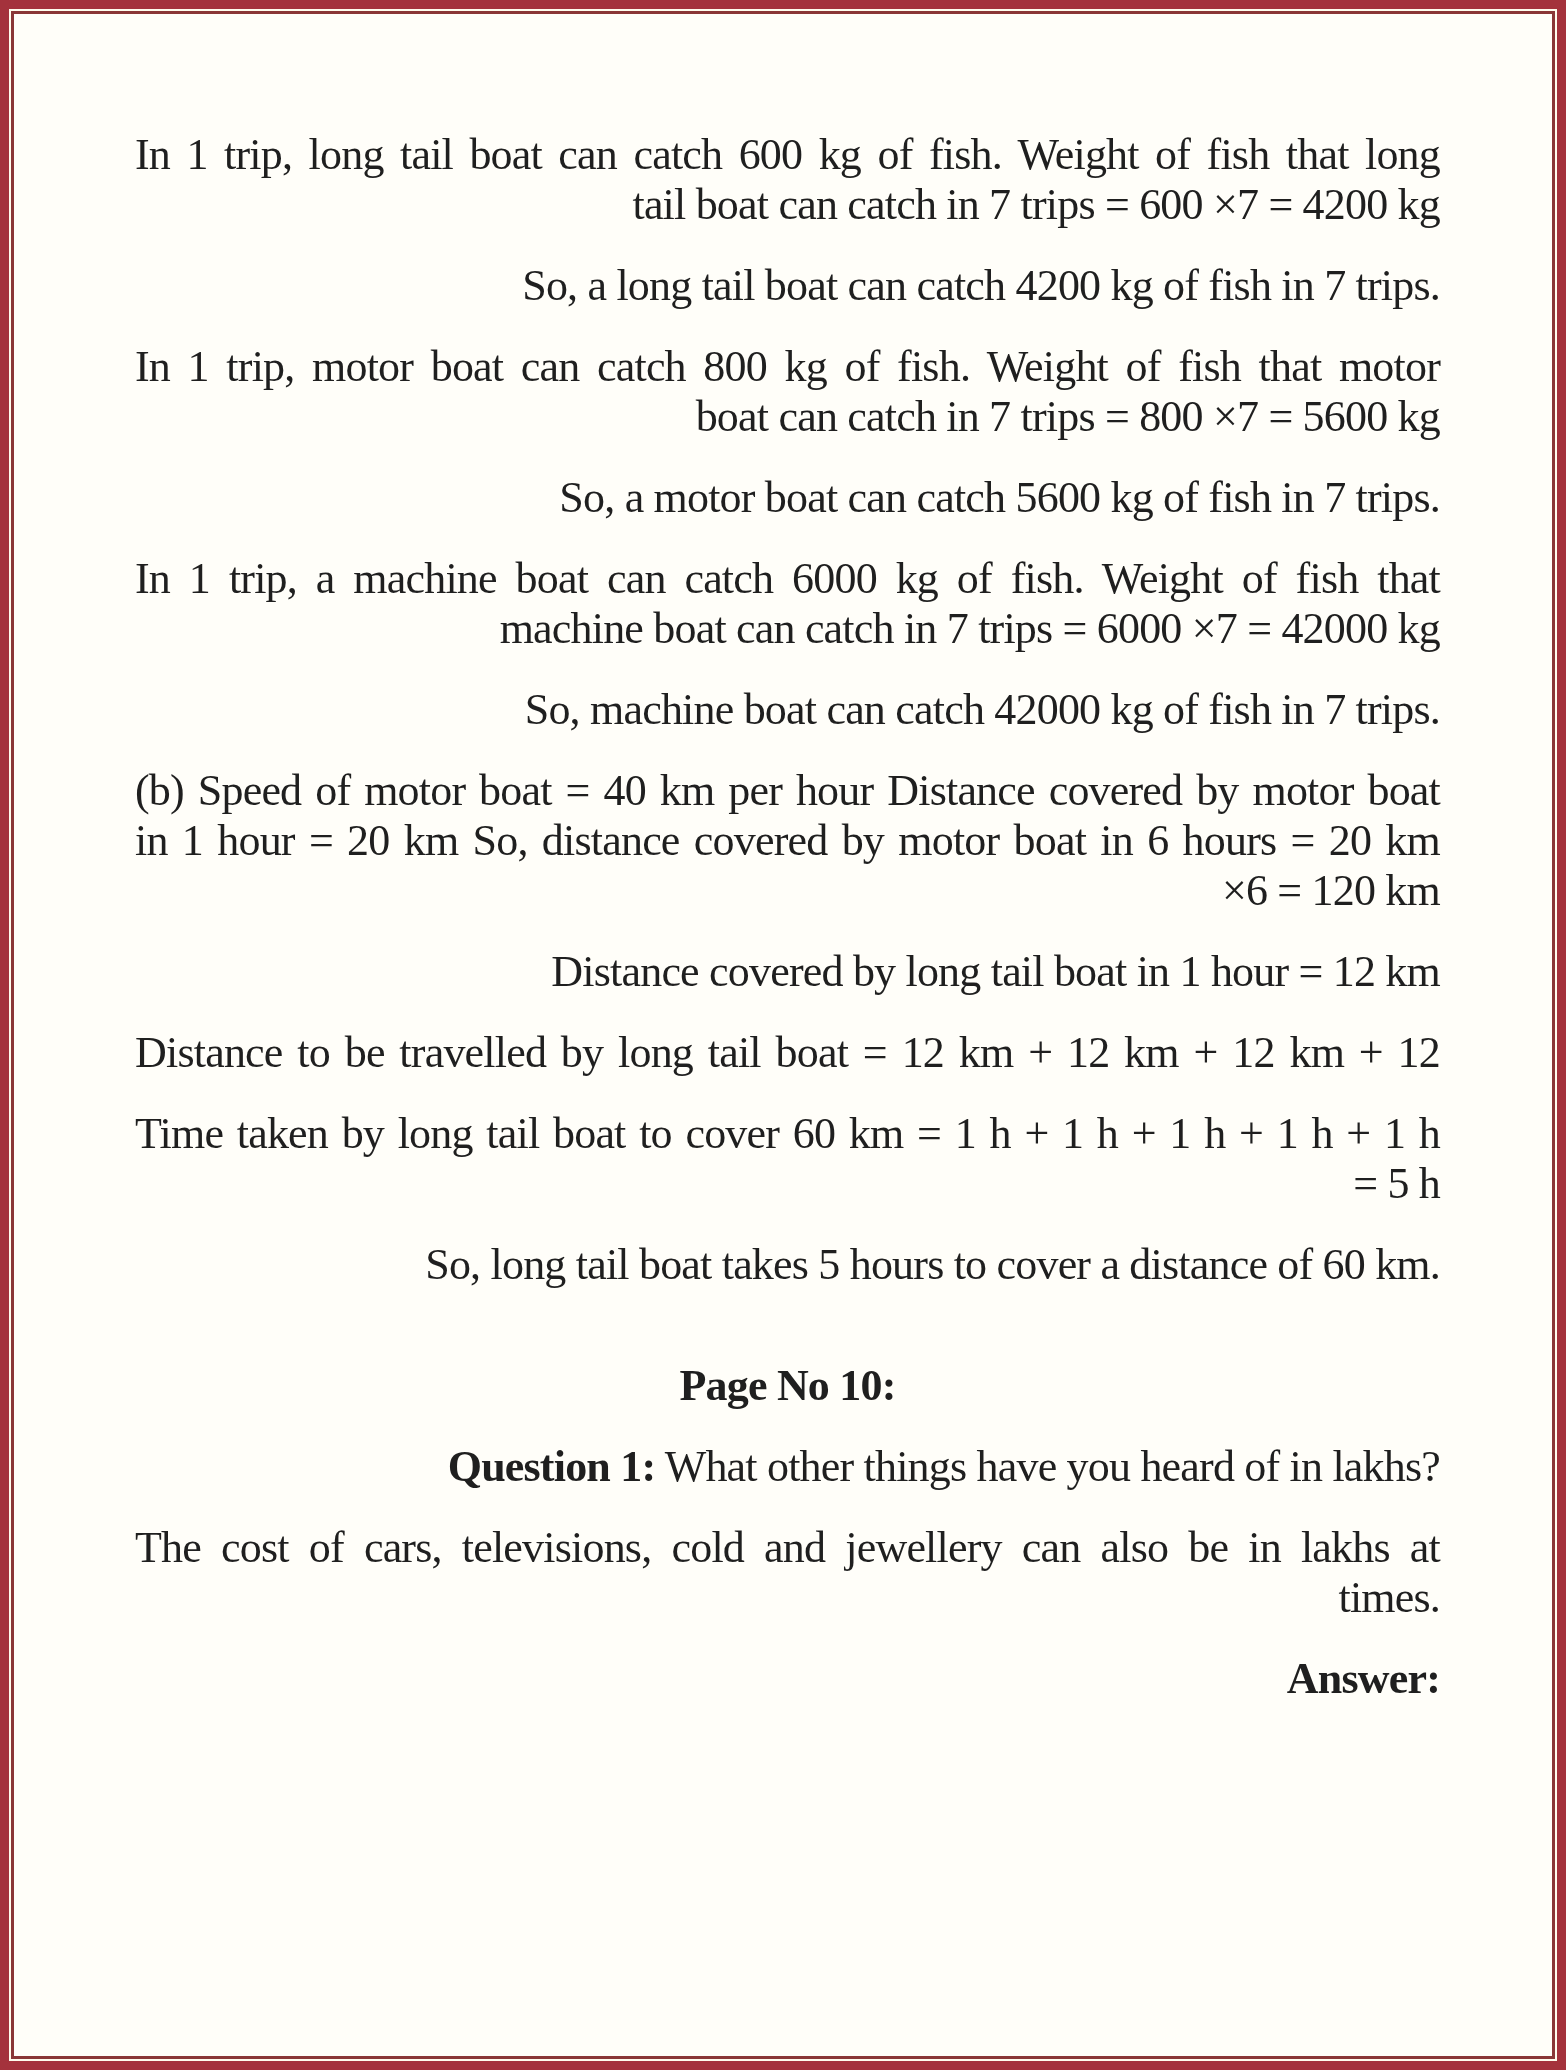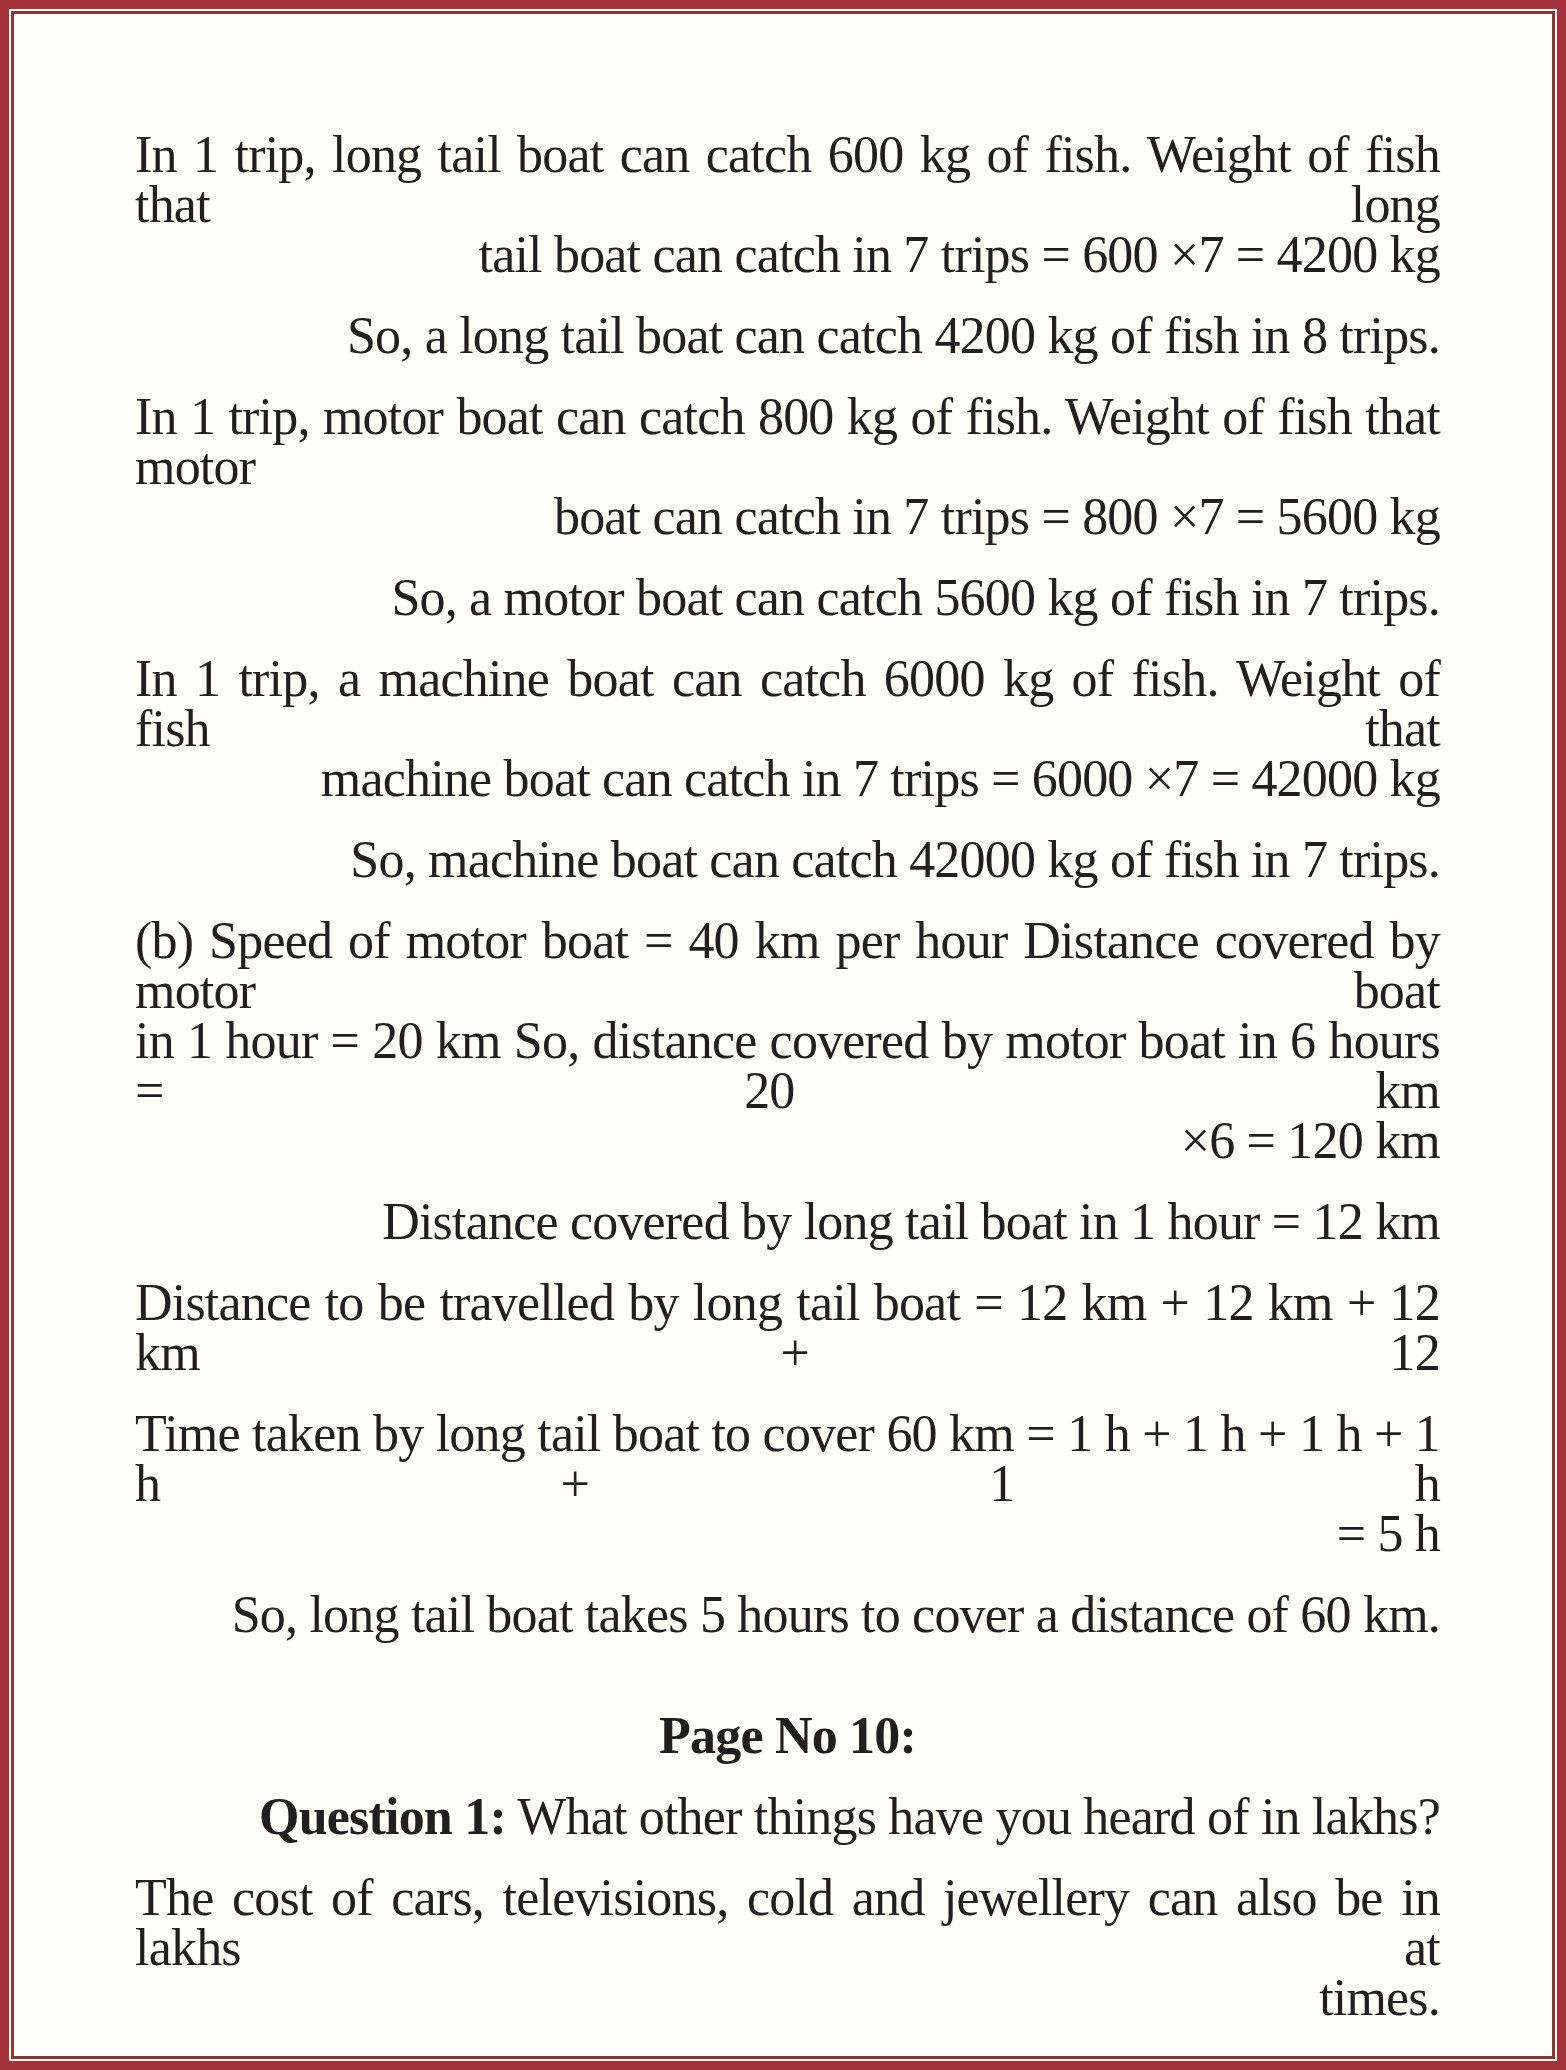--- a/index.html
+++ b/index.html
@@ -24,21 +24,21 @@
   }
   .content {
     width: 100%;
     height: 100%;
     box-sizing: border-box;
     border: 3px solid #8a3737;   
     background: #fffef9;          
     padding: 116px 112px 0 121px;
     overflow: hidden;
     font-family: "Liberation Serif", "DejaVu Serif", serif;
-    font-size: 52px;
+    font-size: 44px;
     line-height: 50px;
     letter-spacing: -0.8px;
     color: #1f1f1f;
   }
   .para {
     margin: 0 0 31px 0;
   }
   .para .line {
     text-align: right;
   }
@@ -68,21 +68,21 @@
 
 <div class="page">
   <div class="frame-gap">
     <div class="content">
       <div id="doc-body">
           <div class="para body">
             <div class="line fill"><span>In 1 trip, long tail boat can catch 600 kg of fish. Weight of fish that long</span></div>
             <div class="line"><span>tail boat can catch in 7 trips = 600 ×7 = 4200 kg</span></div>
           </div>
           <div class="para body">
-            <div class="line"><span>So, a long tail boat can catch 4200 kg of fish in 8 trips.</span></div>
+            <div class="line"><span>So, a long tail boat can catch 4200 kg of fish in 7 trips.</span></div>
           </div>
           <div class="para body">
             <div class="line fill"><span>In 1 trip, motor boat can catch 800 kg of fish. Weight of fish that motor</span></div>
             <div class="line"><span>boat can catch in 7 trips = 800 ×7 = 5600 kg</span></div>
           </div>
           <div class="para body">
             <div class="line"><span>So, a motor boat can catch 5600 kg of fish in 7 trips.</span></div>
           </div>
           <div class="para body">
             <div class="line fill"><span>In 1 trip, a machine boat can catch 6000 kg of fish. Weight of fish that</span></div>

